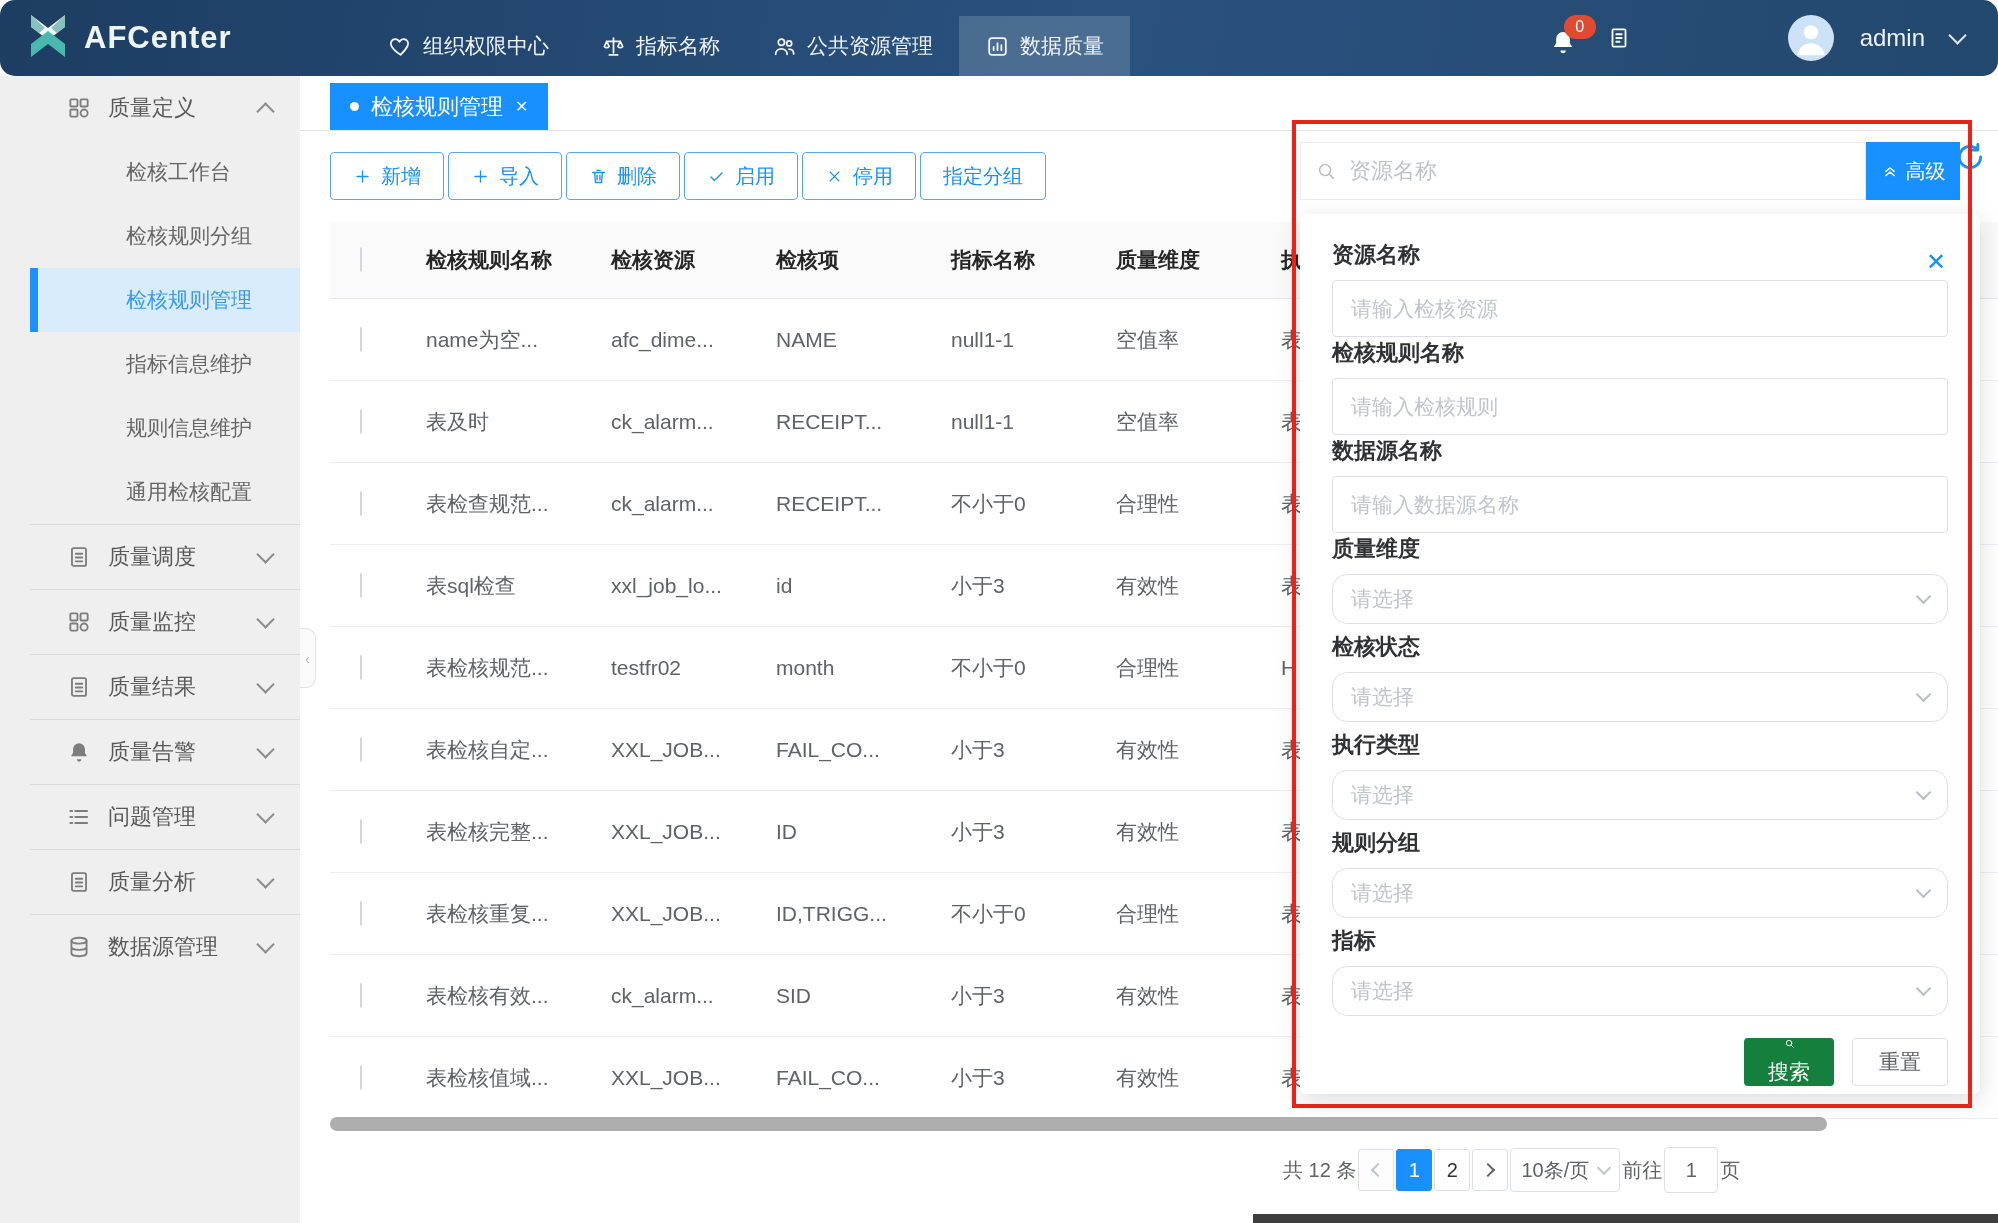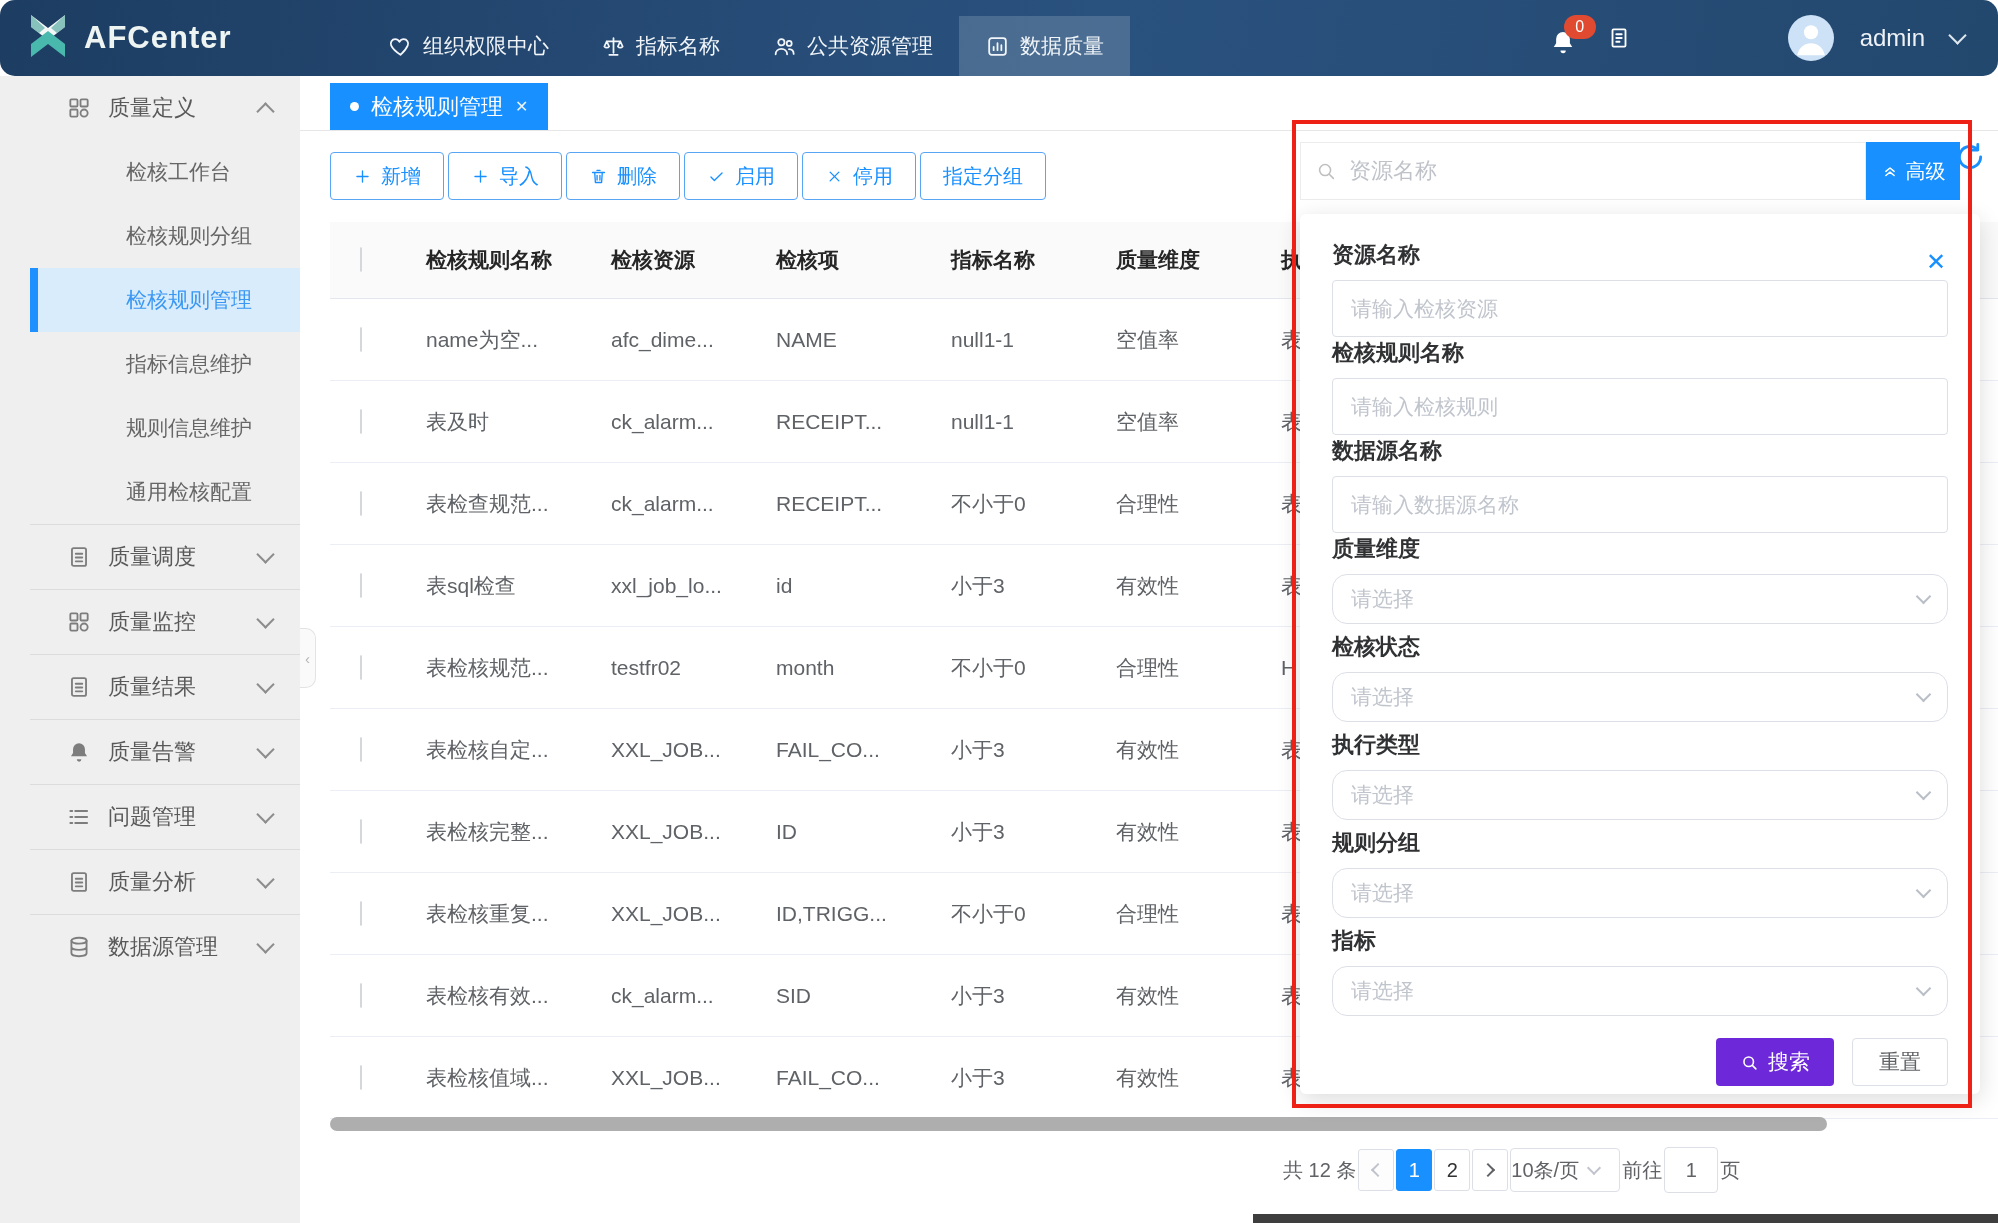--- a/index.html
+++ b/index.html
@@ -66,21 +66,21 @@
 
   
   .hthumb{position:absolute;left:330px;top:1117px;width:1497px;height:14px;border-radius:7px;background:#aeaeae;z-index:8;cursor:grab;}
   .pagination{position:absolute;left:1283px;top:1147px;display:flex;align-items:center;gap:2px;
               font-size:20px;color:#606266;z-index:5;}
   .pbtn{min-width:34px;height:40px;border:1px solid #dcdfe6;border-radius:3px;background:#fff;display:flex;
         align-items:center;justify-content:center;font-size:20px;color:#303133;cursor:pointer;}
   .pbtn.disabled{color:#c0c4cc;background:#fdfdfd;}
   .pbtn.current{background:#1890ff;border-color:#1890ff;color:#fff;}
   .psel{width:108px;height:42px;border:1px solid #dcdfe6;border-radius:4px;display:flex;align-items:center;
-        gap:10px;cursor:pointer;color:#606266;}
+        justify-content:center;gap:10px;cursor:pointer;color:#606266;}
   .psel .chev{width:8px;height:8px;border-color:#c0c4cc;}
   .pinput{width:48px;height:42px;border:1px solid #dcdfe6;border-radius:4px;text-align:center;font-size:20px;
           color:#606266;font-family:inherit;}
   .dark-strip{position:absolute;left:1253px;right:0;bottom:0;height:9px;background:#3e3e3e;z-index:9;}
 
   
   .search-row{position:absolute;left:1300px;top:142px;width:660px;height:58px;display:flex;z-index:30;}
   .search-box{flex:1;display:flex;align-items:center;background:#fff;border:1px solid #ececec;padding:0 14px;gap:10px;}
   .search-box .ic{width:22px;height:22px;color:#bfbfbf;flex:none;}
   .search-box input{border:none;outline:none;flex:1;font-size:22px;color:#333;font-family:inherit;background:transparent;}
@@ -97,22 +97,22 @@
   .field{height:98px;}
   .field .flabel{font-size:22px;font-weight:bold;color:#303133;height:30px;line-height:30px;margin-bottom:10px;}
   .field input.fctl{width:100%;height:57px;border:1px solid #dcdfe6;border-radius:4px;box-sizing:border-box;
          padding:0 18px;font-size:21px;color:#333;font-family:inherit;outline:none;}
   .field input.fctl::placeholder{color:#c0c4cc;}
   .selbox{width:100%;height:50px;border:1px solid #dcdfe6;border-radius:15px;box-sizing:border-box;display:flex;
           align-items:center;padding:0 18px;cursor:pointer;justify-content:space-between;}
   .selbox .ph{font-size:21px;color:#c0c4cc;}
   .selbox .chev{width:9px;height:9px;border-color:#b9bec7;}
   .panel-actions{display:flex;justify-content:flex-end;gap:18px;margin-top:14px;}
-  .btn-search{height:48px;padding:0 24px;background:#6d28d9;border-radius:4px;color:#fff;font-size:21px;
-              display:flex;align-items:center;gap:9px;cursor:pointer;border:none;font-family:inherit;}
+  .btn-search{height:48px;padding:0 24px;background:#15803d;border-radius:4px;color:#fff;font-size:21px;
+              display:flex;align-items:center;gap:9px;cursor:pointer;border:none;font-family:inherit;flex-direction:column;}
   .btn-search .ic{width:19px;height:19px;stroke-width:2;}
   .btn-reset{height:48px;padding:0 26px;background:#fff;border:1px solid #dcdfe6;border-radius:4px;color:#606266;
              font-size:21px;display:flex;align-items:center;cursor:pointer;font-family:inherit;}
 
   .red-rect{position:absolute;left:1292px;top:120px;width:680px;height:988px;border:4px solid #ee2117;
             box-sizing:border-box;z-index:50;pointer-events:none;}
 </style>
 </head>
 <body>
 

